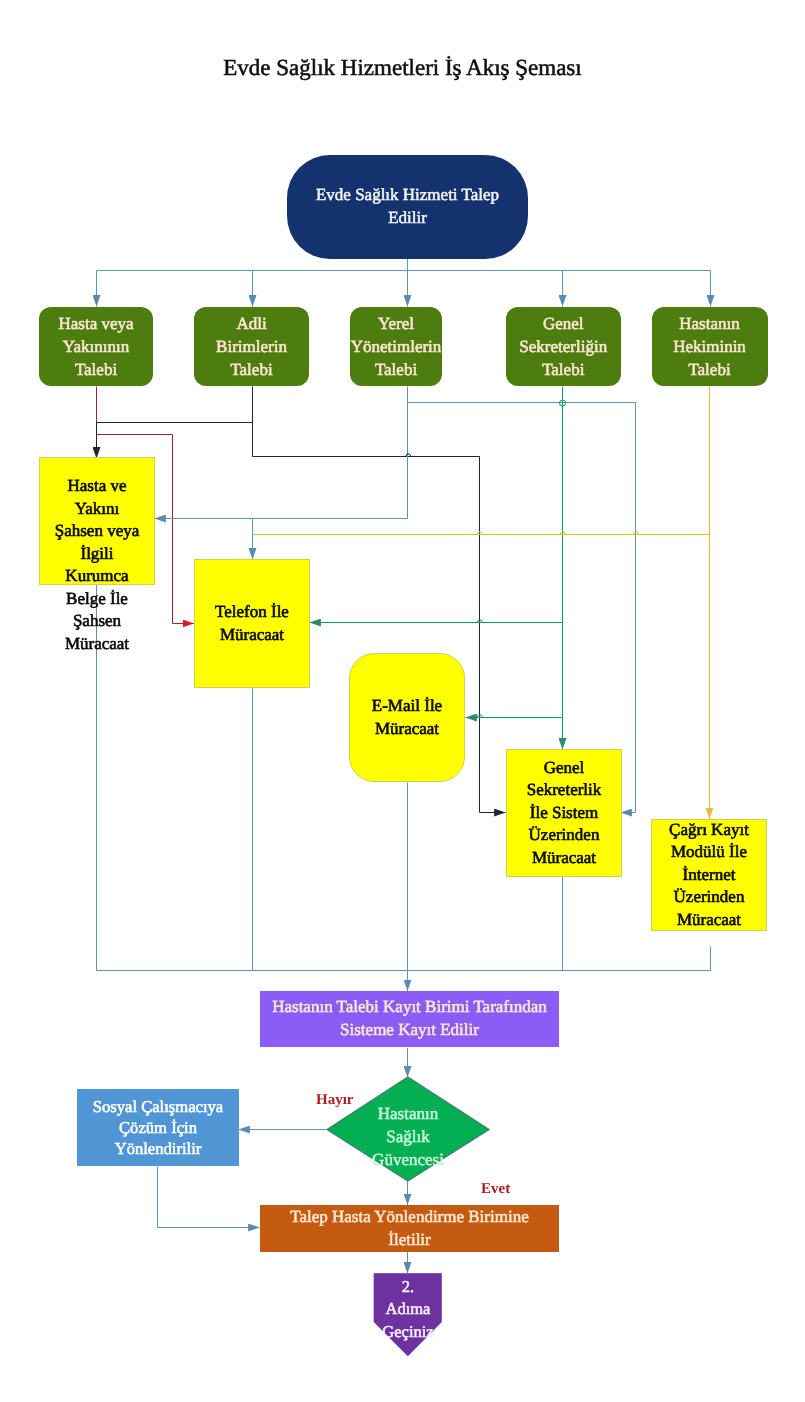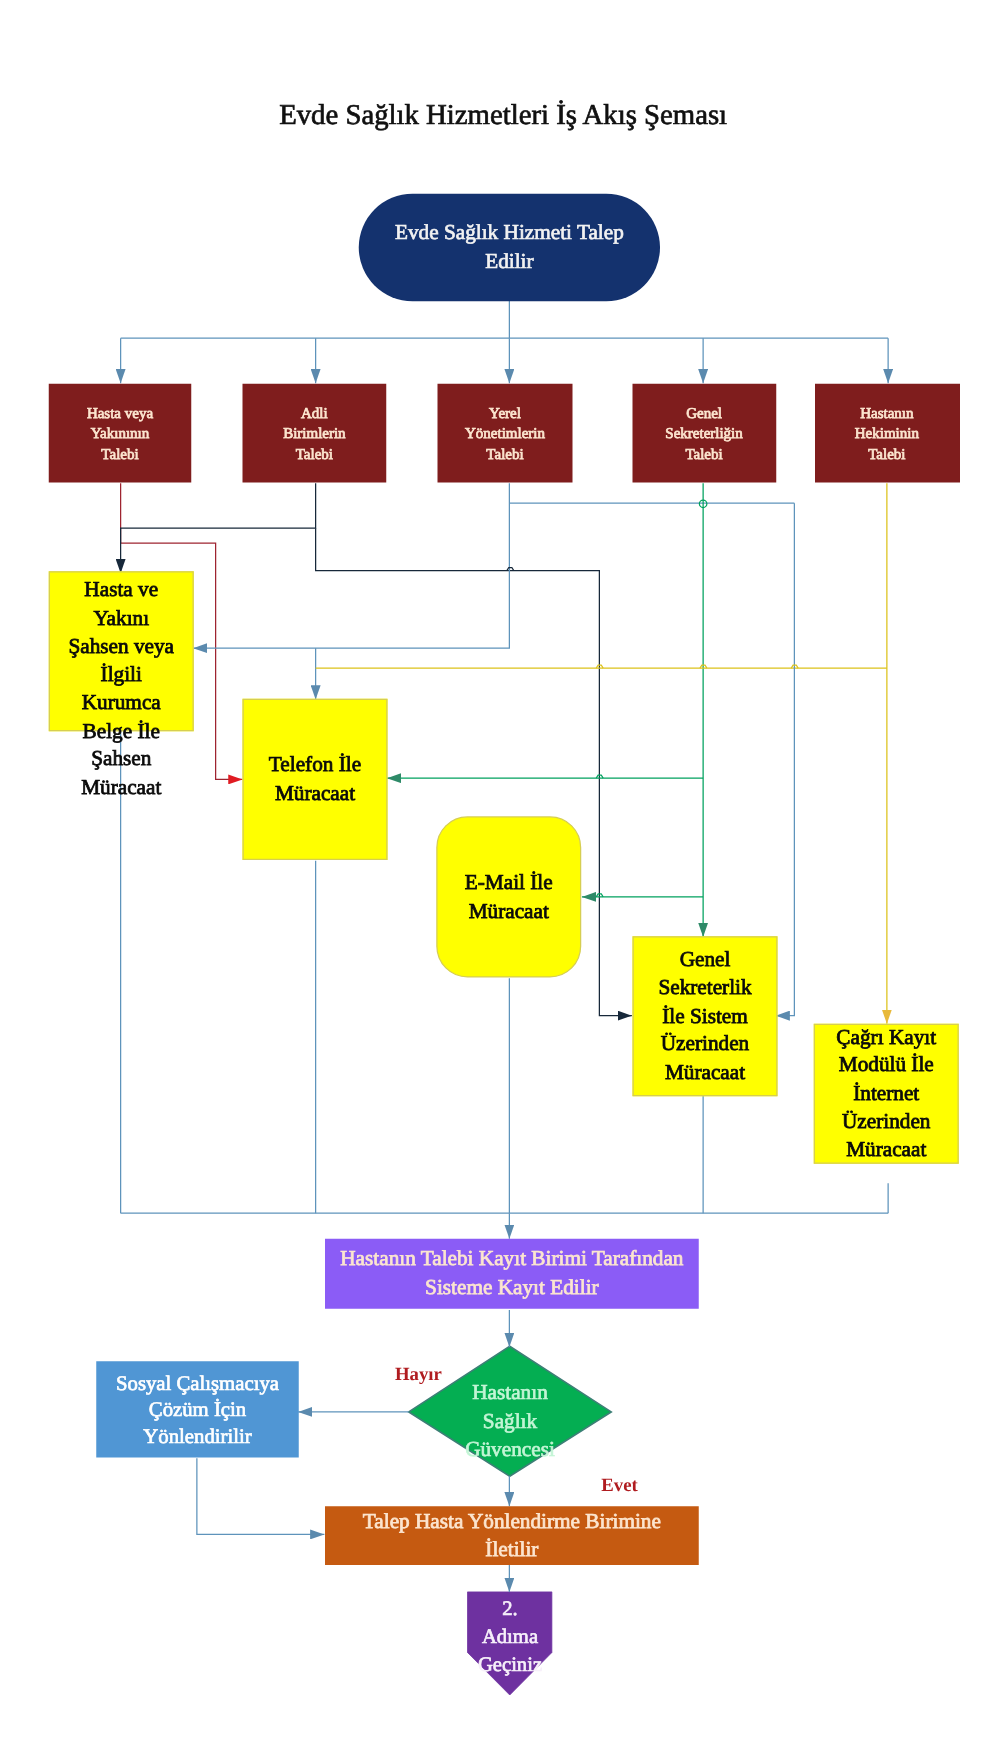--- a/index.html
+++ b/index.html
@@ -3,33 +3,33 @@
 <meta charset="utf-8">
 <title>Evde Saglik Hizmetleri Is Akis Semasi</title>
 <style>
   html,body{margin:0;padding:0;}
   body{width:805px;height:1402px;background:#ffffff;-webkit-font-smoothing:antialiased;text-rendering:geometricPrecision;font-family:"Liberation Serif","DejaVu Serif",serif;overflow:hidden;position:relative;}
   #stage{position:absolute;left:0;top:0;width:805px;height:1402px;}
   svg#wires{position:absolute;left:0;top:0;width:805px;height:1402px;overflow:visible;}
   .node{position:absolute;box-sizing:border-box;display:flex;align-items:center;justify-content:center;text-align:center;line-height:1.12;}
   .node span{display:block;width:100%;}
   .ttl{position:absolute;text-align:center;white-space:nowrap;left:0;width:805px;}
-  .ttl1{top:55px;font-size:23px;color:#101010;margin-top:24px;-webkit-text-stroke:0.55px #101010;}
+  .ttl1{top:55px;font-size:23px;color:#101010;-webkit-text-stroke:0.55px #101010;}
   .ttl2{top:83px;font-size:22.4px;color:#B3231F;font-weight:bold;}
-  .startnode{left:287px;top:155px;width:241px;height:86px;border-radius:43px;background:#14326E;color:#F2F2F2;font-size:17px;line-height:1.33;-webkit-text-stroke:0.55px #F2F2F2;}
-  .srcbox{top:307px;height:79px;background:#7f1d1d;color:#FCE5CF;font-size:12px;line-height:1.37;-webkit-text-stroke:0.6px #FCE5CF;}
+  .startnode{left:287px;top:155px;width:241px;height:104px;border-radius:43px;background:#14326E;color:#F2F2F2;font-size:17px;line-height:1.33;-webkit-text-stroke:0.55px #F2F2F2;}
+  .srcbox{top:307px;height:79px;background:#4d7c0f;color:#FCE5CF;font-size:17px;line-height:1.37;border-radius:12px;-webkit-text-stroke:0.6px #FCE5CF;}
   .s1{left:39px;width:114px;}
   .s2{left:194px;width:115px;}
-  .s3{left:350px;width:108px;}
+  .s3{left:350px;width:92px;}
   .s4{left:505.5px;width:115.5px;}
   .s5{left:651.5px;width:116px;}
   .ybox{background:#FFFF00;border:0.7px solid #D6CE52;color:#0A0A0A;font-size:17px;line-height:1.325;-webkit-text-stroke:0.62px #0A0A0A;}
   .ybox span{overflow:visible;}
   .y1{align-items:flex-start;}
-  .y1{left:39px;top:457px;width:116px;height:128px;align-items:flex-start;padding-top:3px;}
+  .y1{left:39px;top:457px;width:116px;height:128px;align-items:flex-start;padding-top:17px;}
   .y2{left:194px;top:559px;width:116px;height:129px;}
   .y3{left:349px;top:653px;width:116px;height:129px;border-radius:25px;}
   .y4{left:506px;top:749px;width:116px;height:128px;}
   .y5{left:651px;top:819px;width:116px;height:112px;}
   .recbox{left:260px;top:991px;width:299px;height:56px;background:#8b5cf6;color:#FCE5CF;font-size:17px;line-height:1.35;-webkit-text-stroke:0.6px #FCE5CF;}
   .fwdbox{left:260px;top:1205px;width:299px;height:47px;background:#C55A11;color:#FCE5CF;font-size:17px;line-height:1.35;-webkit-text-stroke:0.6px #FCE5CF;}
   .socbox{left:77px;top:1089px;width:162px;height:77px;background:#5096D4;color:#FFFFFF;font-size:16.6px;line-height:1.28;-webkit-text-stroke:0.55px #FFFFFF;}
   .diamond-txt{left:327px;top:1077px;width:162px;height:104px;color:#C3F5D5;font-size:17px;line-height:1.355;-webkit-text-stroke:0.55px #C3F5D5;align-items:flex-start;padding-top:25px;}
   .nextnode{left:374px;top:1274px;width:68px;height:77px;color:#F7F0FA;font-size:16.5px;line-height:1.35;-webkit-text-stroke:0.55px #F7F0FA;align-items:flex-start;padding-top:2px;}
   .elabel{position:absolute;color:#B01C20;font-size:15px;font-weight:bold;white-space:nowrap;margin-left:43px;}

